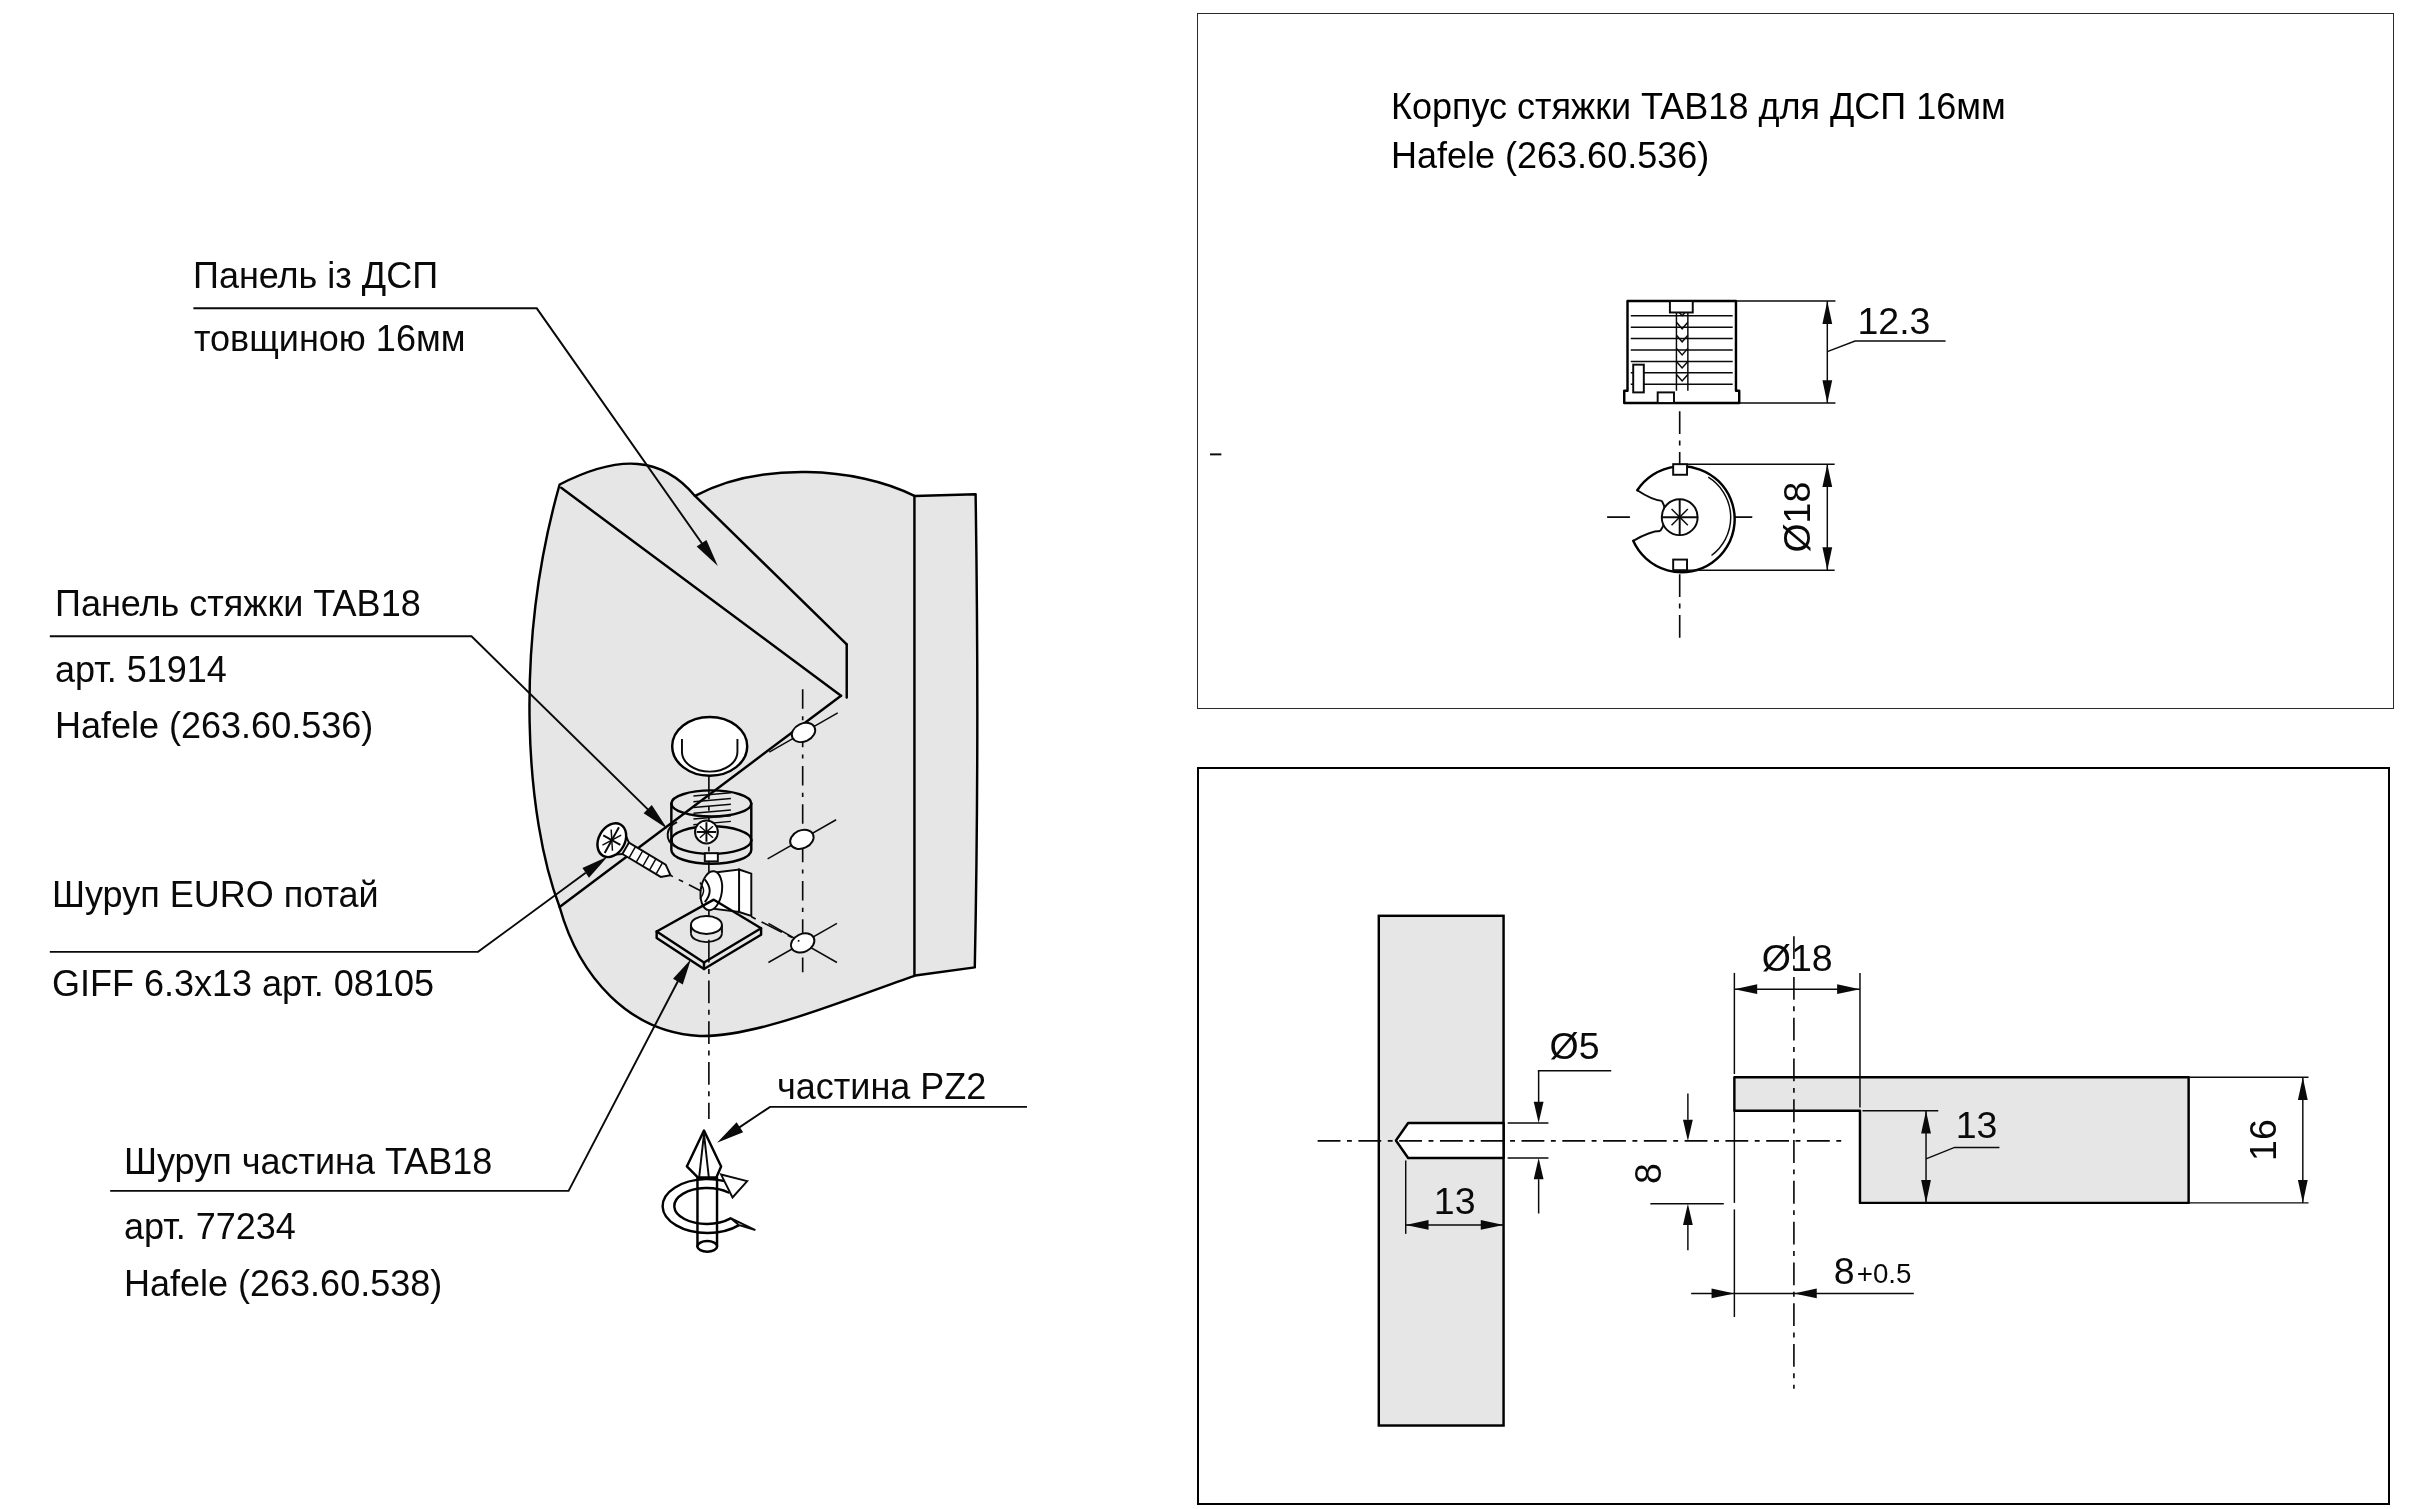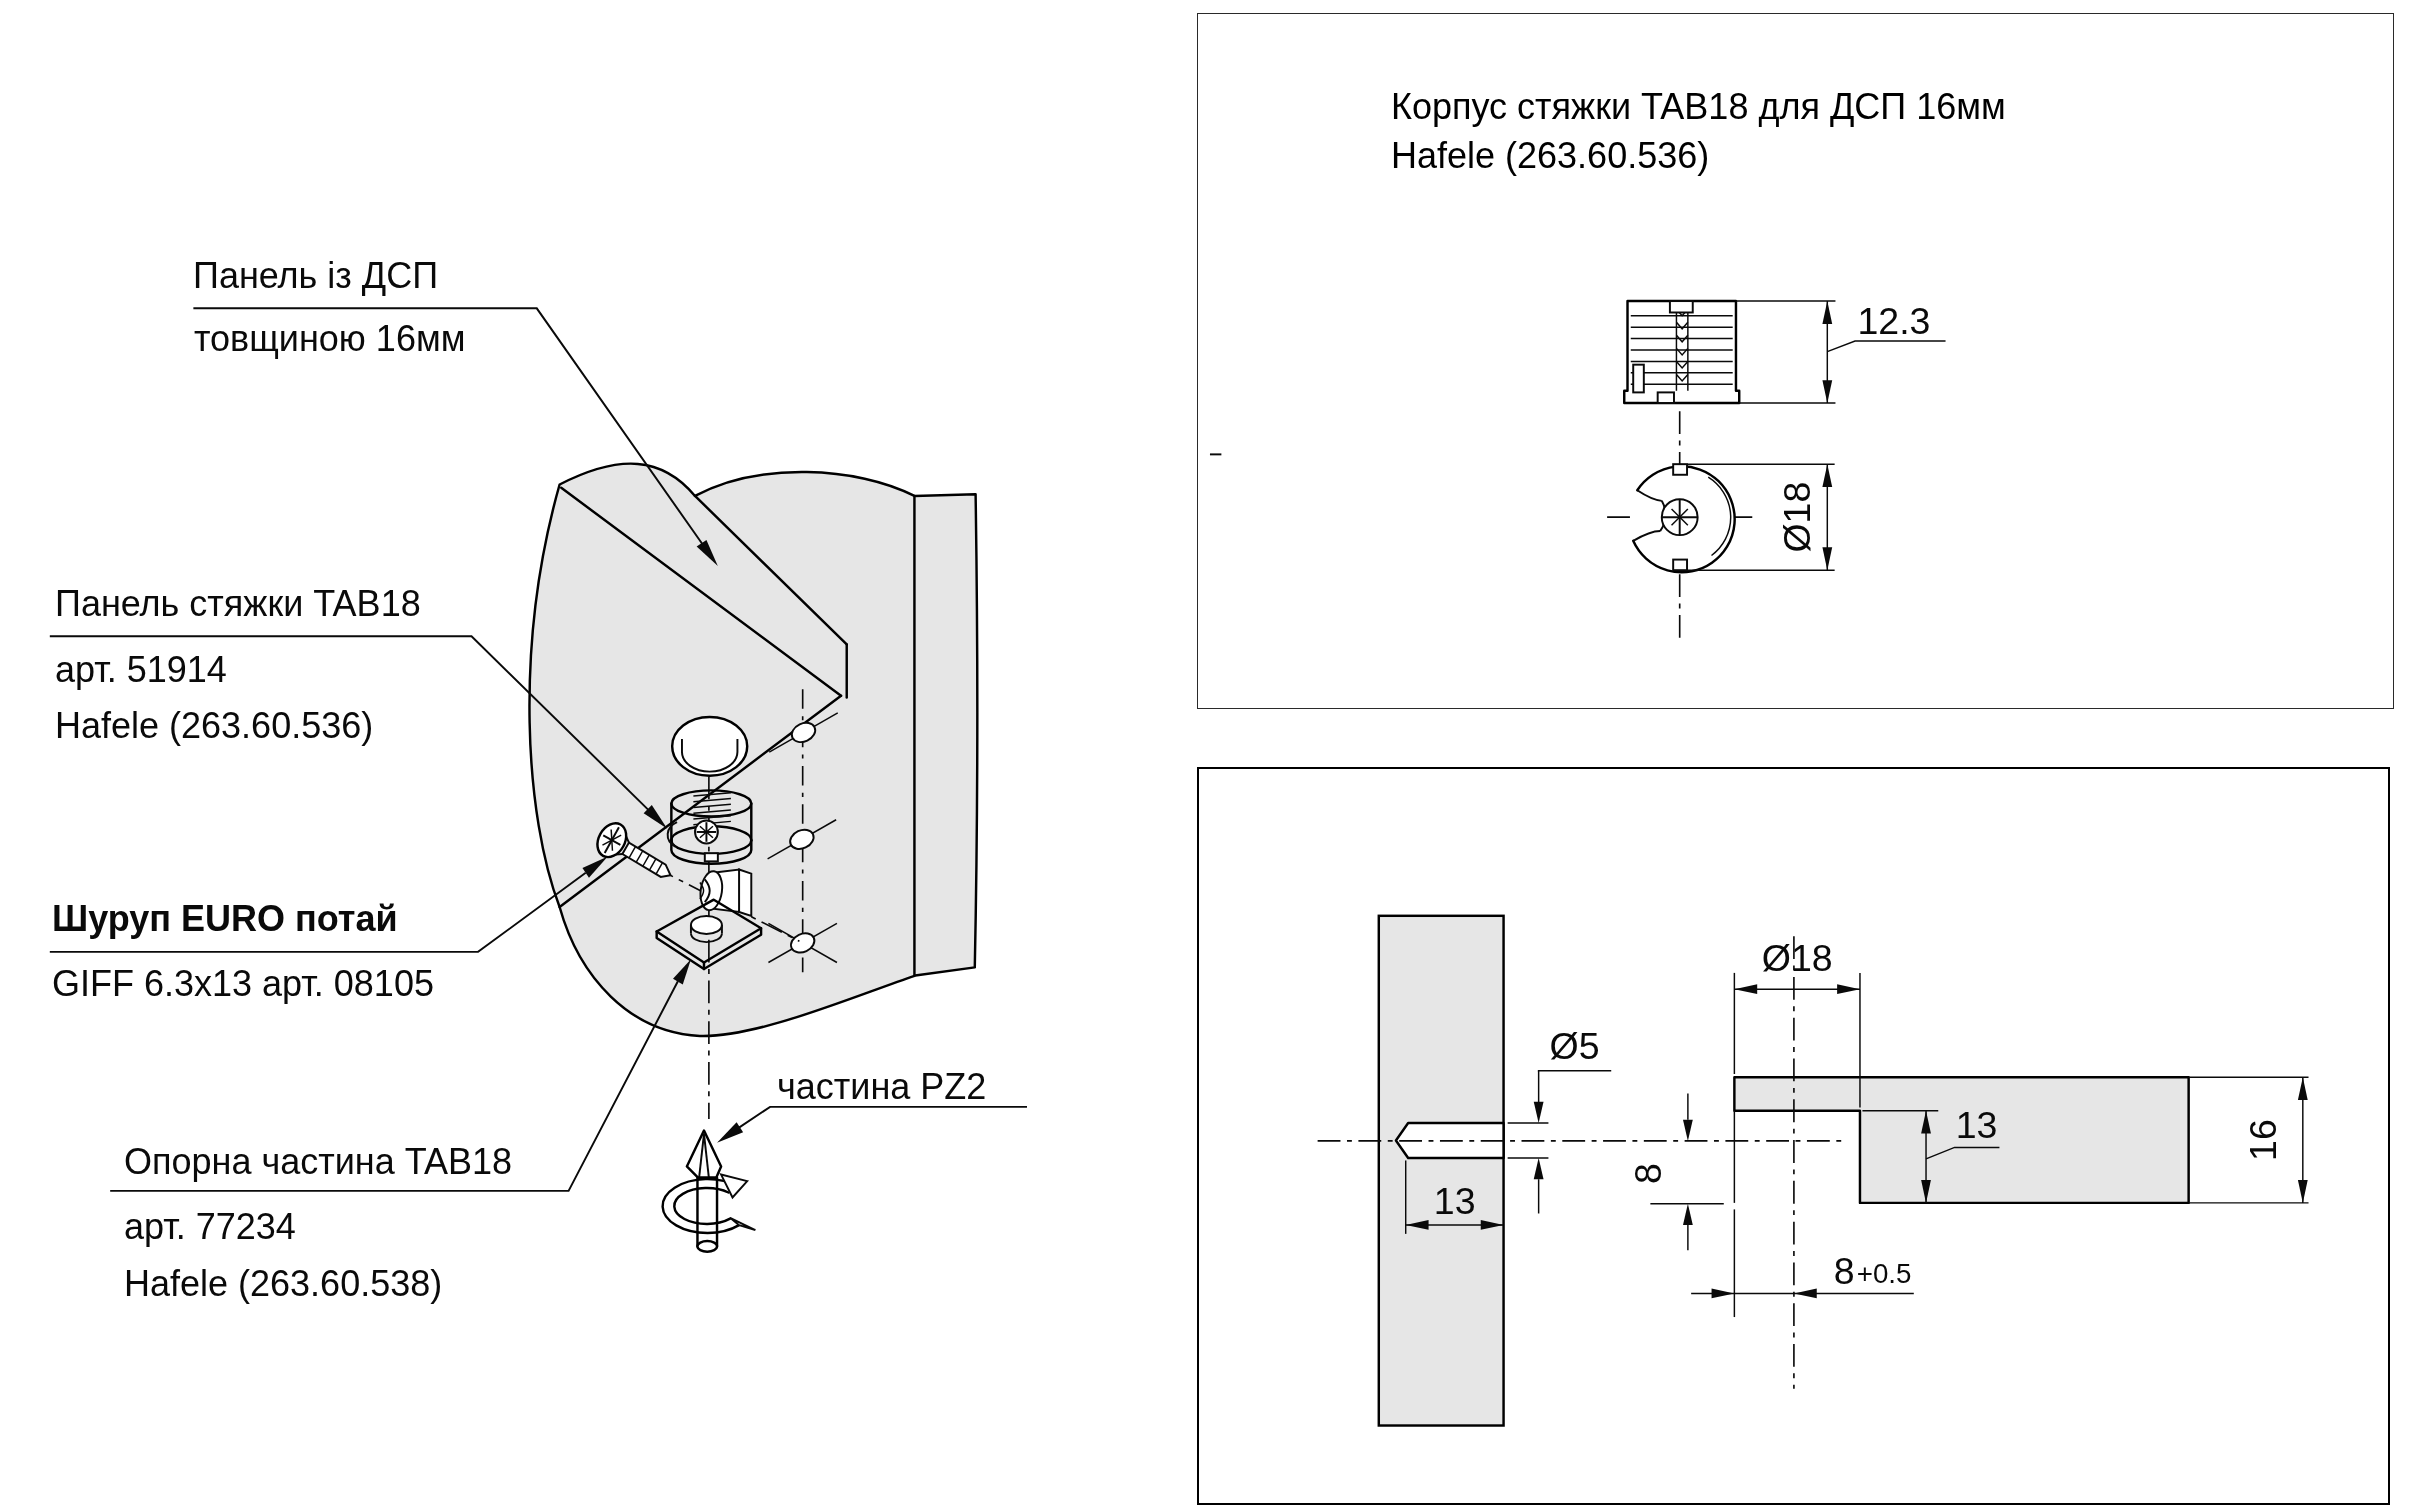--- a/index.html
+++ b/index.html
@@ -155,24 +155,24 @@
     </g>
   </svg>
 
   <div class="lbl center" style="left:193px;top:255px;width:344px;">Панель із ДСП</div>
   <div class="lbl center" style="left:194px;top:318px;width:344px;">товщиною 16мм</div>
 
   <div class="lbl" style="left:55px;top:583px;">Панель стяжки TAB18</div>
   <div class="lbl" style="left:55px;top:649px;">арт. 51914</div>
   <div class="lbl" style="left:55px;top:705px;">Hafele (263.60.536)</div>
 
-  <div class="lbl" style="left:52px;top:898px;font-weight:bold;">Шуруп EURO потай</div>
+  <div class="lbl" style="left:52px;top:874px;">Шуруп EURO потай</div>
   <div class="lbl" style="left:52px;top:963px;">GIFF 6.3x13 арт. 08105</div>
 
-  <div class="lbl" style="left:124px;top:1141px;">Опорна частина TAB18</div>
+  <div class="lbl" style="left:124px;top:1141px;">Шуруп частина TAB18</div>
   <div class="lbl" style="left:124px;top:1206px;">арт. 77234</div>
   <div class="lbl" style="left:124px;top:1263px;">Hafele (263.60.538)</div>
 
   <div class="lbl" style="left:777px;top:1066px;">частина PZ2</div>
 
   <div id="top-box" class="box">
     <div class="box-title" style="left:193px;top:70px;">Корпус стяжки TAB18 для ДСП 16мм</div>
     <div class="box-title" style="left:193px;top:119px;">Hafele (263.60.536)</div>
 
     <svg width="1195" height="694" viewBox="0 0 1464 851">

